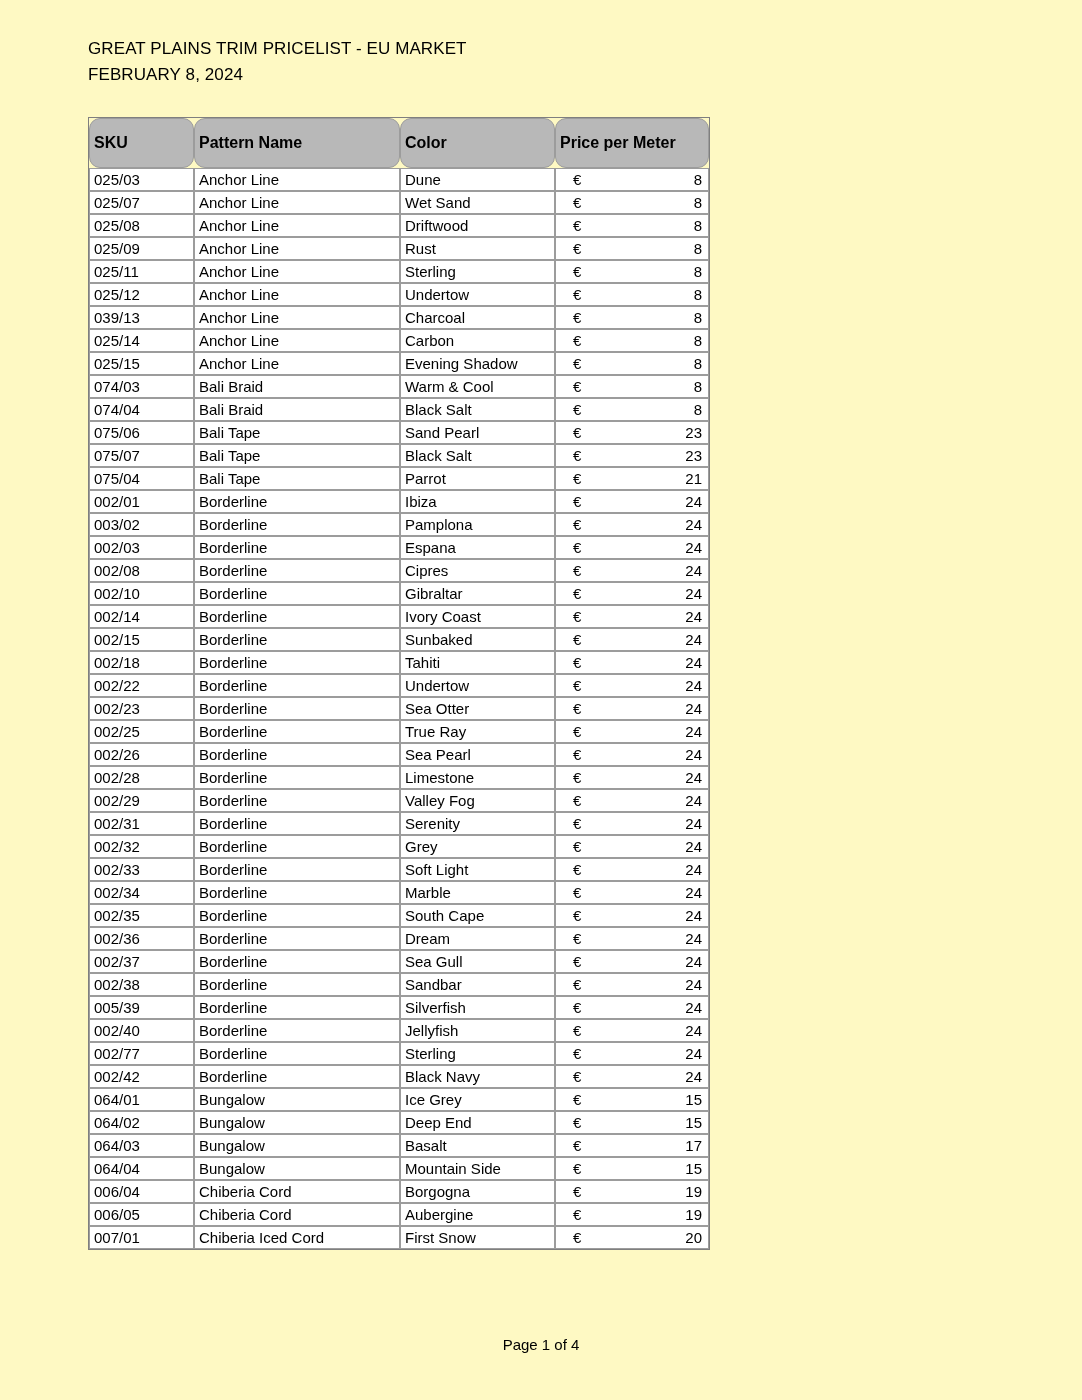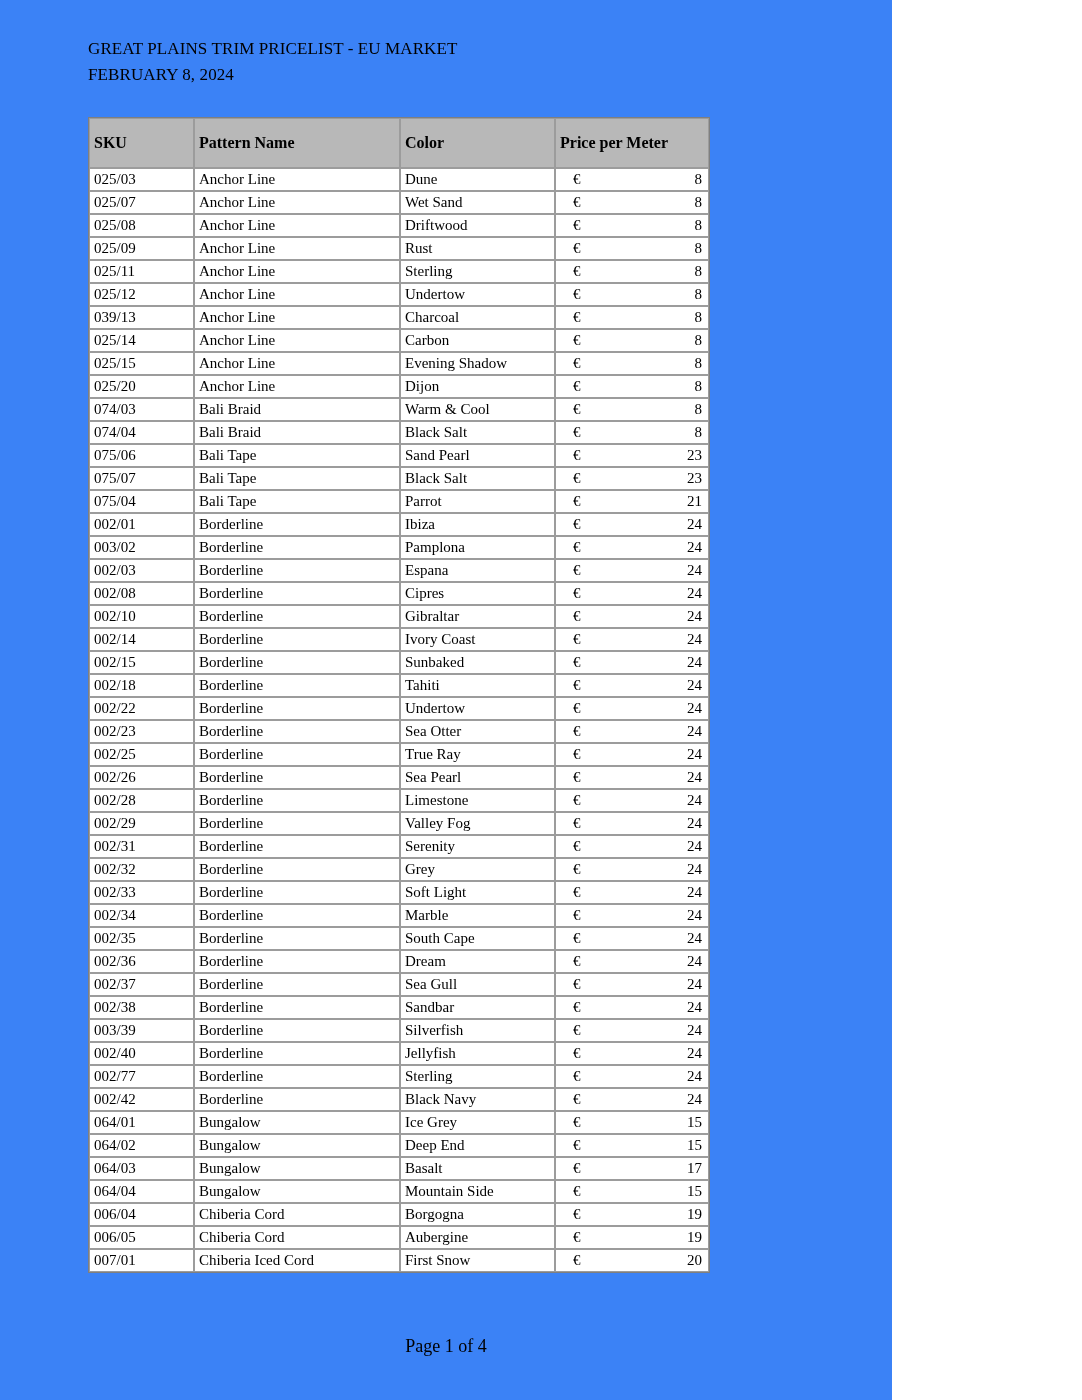--- a/index.html
+++ b/index.html
@@ -1,21 +1,21 @@
 <!DOCTYPE html>
 <html style="--header-bg: #b8b8b8; --border: #9c9c9c; --outer-border: #7f7f7f; --text: #000000;"><head>
 <meta charset="utf-8">
 <style>
   html,body{margin:0;padding:0;background:#ffffff;}
   .page{
     position:relative;
-    width:892px;
+    width:1082px;
     height:1400px;
-    background:#3b82f6;
-    font-family:Liberation Serif, serif;
+    background:#fef9c3;
+    font-family:Liberation Sans, sans-serif;
     color:#000000;
     overflow:hidden;
   }
   .title-block{
     position:absolute;
     left:88px;
     top:36px;
     font-size:17px;
     line-height:26px;
     font-weight:400;
@@ -40,40 +40,41 @@
     white-space:nowrap;
     vertical-align:middle;
   }
   table.pricelist th{
     background:var(--header-bg,#b8b8b8);
     height:50px;
     font-size:16px;
     font-weight:700;
     text-align:left;
     padding:0 2px 0 4px;
+    border-radius:11px;
   }
   table.pricelist td{
     height:23px;
     font-size:15px;
     padding:0 2px 0 4px;
   }
   td.price-cell{padding:0;}
   .price-wrap{
     display:flex;
     justify-content:space-between;
     align-items:center;
     padding:0 4px 0 13px;
   }
   .footer{
     position:absolute;
     top:1336px;
     left:0;
     width:100%;
     text-align:center;
-    font-size:18px;
+    font-size:15px;
   }
 </style>
 </head>
 <body>
 
 <div class="page">
 
   <div class="title-block">
     <div>GREAT PLAINS TRIM PRICELIST - EU MARKET</div>
     <div>FEBRUARY 8, 2024</div>
@@ -196,31 +197,20 @@
     <td>Anchor Line</td>
     <td>Evening Shadow</td>
     <td class="price-cell">
       <div class="price-wrap">
         <span>€</span>
         <span>8</span>
       </div>
     </td>
   </tr>
 
-  <tr>
-    <td>025/20</td>
-    <td>Anchor Line</td>
-    <td>Dijon</td>
-    <td class="price-cell">
-      <div class="price-wrap">
-        <span>€</span>
-        <span>8</span>
-      </div>
-    </td>
-  </tr>
 
   <tr>
     <td>074/03</td>
     <td>Bali Braid</td>
     <td>Warm &amp; Cool</td>
     <td class="price-cell">
       <div class="price-wrap">
         <span>€</span>
         <span>8</span>
       </div>
@@ -534,21 +524,21 @@
     <td>Sandbar</td>
     <td class="price-cell">
       <div class="price-wrap">
         <span>€</span>
         <span>24</span>
       </div>
     </td>
   </tr>
 
   <tr>
-    <td>003/39</td>
+    <td>005/39</td>
     <td>Borderline</td>
     <td>Silverfish</td>
     <td class="price-cell">
       <div class="price-wrap">
         <span>€</span>
         <span>24</span>
       </div>
     </td>
   </tr>
 

